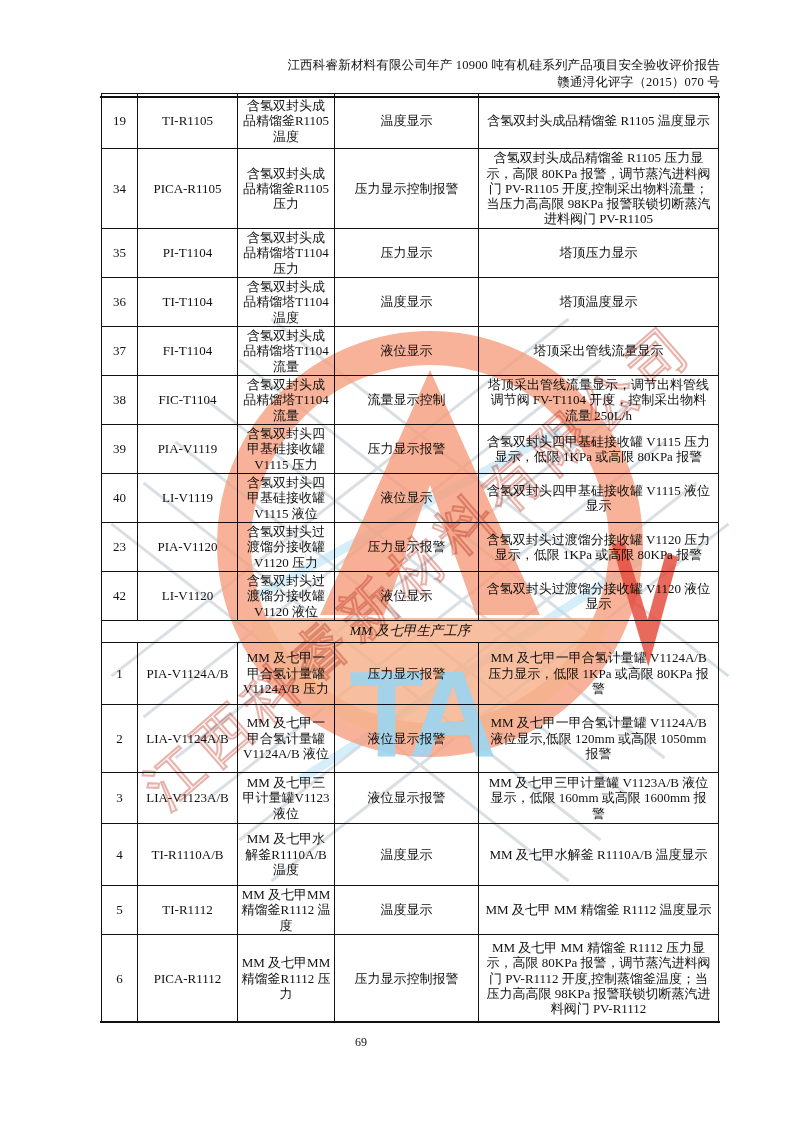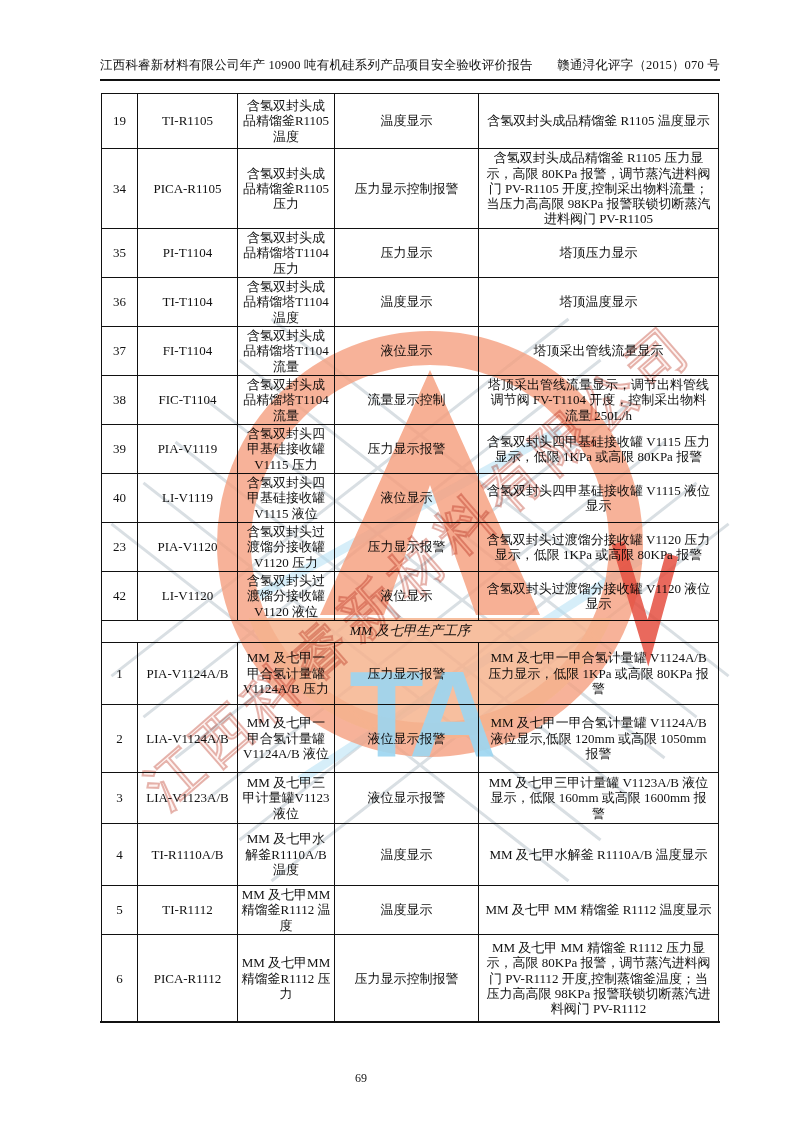--- a/index.html
+++ b/index.html
@@ -7,37 +7,37 @@
   .sheet {
     position:relative; width:793px; height:1122px; margin:0 auto;
     background:#ffffff; overflow:hidden;
     font-family:"Liberation Serif","DejaVu Serif",serif; color:#111;
   }
   
   .header {
     position:absolute; left:100px; top:57px; width:620px;
     display:flex; justify-content:space-between; align-items:flex-end;
     font-size:12.5px; white-space:nowrap; letter-spacing:0.2px;
-    border-bottom:2px solid #111; padding-bottom:5px;
+    border-bottom:2px solid #111; padding-bottom:5px;flex-direction:column;
   }
   
   table.main {
     position:absolute; left:101px; top:93px; width:617px;
     border-collapse:collapse; table-layout:fixed;
     font-size:13px; line-height:1.18;
   }
   table.main td {
     border:1.5px solid #111; text-align:center; vertical-align:middle;
     padding:1px 3px; word-break:break-word; background:transparent;
   }
   table.main td.c-desc { padding:1px 6px; }
   td.section-cell { font-size:13.5px; padding:2px;font-style:italic; }
   
   .footer-line { position:absolute; left:100px; top:1021px; width:620px; border-top:2.5px solid #111; }
-  .footer-num { position:absolute; left:0; top:1035px; width:722px; text-align:center; font-size:12px;margin-top:36px; }
+  .footer-num { position:absolute; left:0; top:1035px; width:722px; text-align:center; font-size:12px; }
   
   .stamp-layer {
     position:absolute; left:0; top:0; width:740px; height:1122px;
     pointer-events:none; mix-blend-mode:multiply; opacity:.88;
   }
   .wm-text {
     position:absolute; left:40px; top:528px; width:760px;
     transform:rotate(-41deg);
     font-size:56px; letter-spacing:8px; white-space:nowrap; text-align:center;
     color:rgba(232,130,110,0.10);

